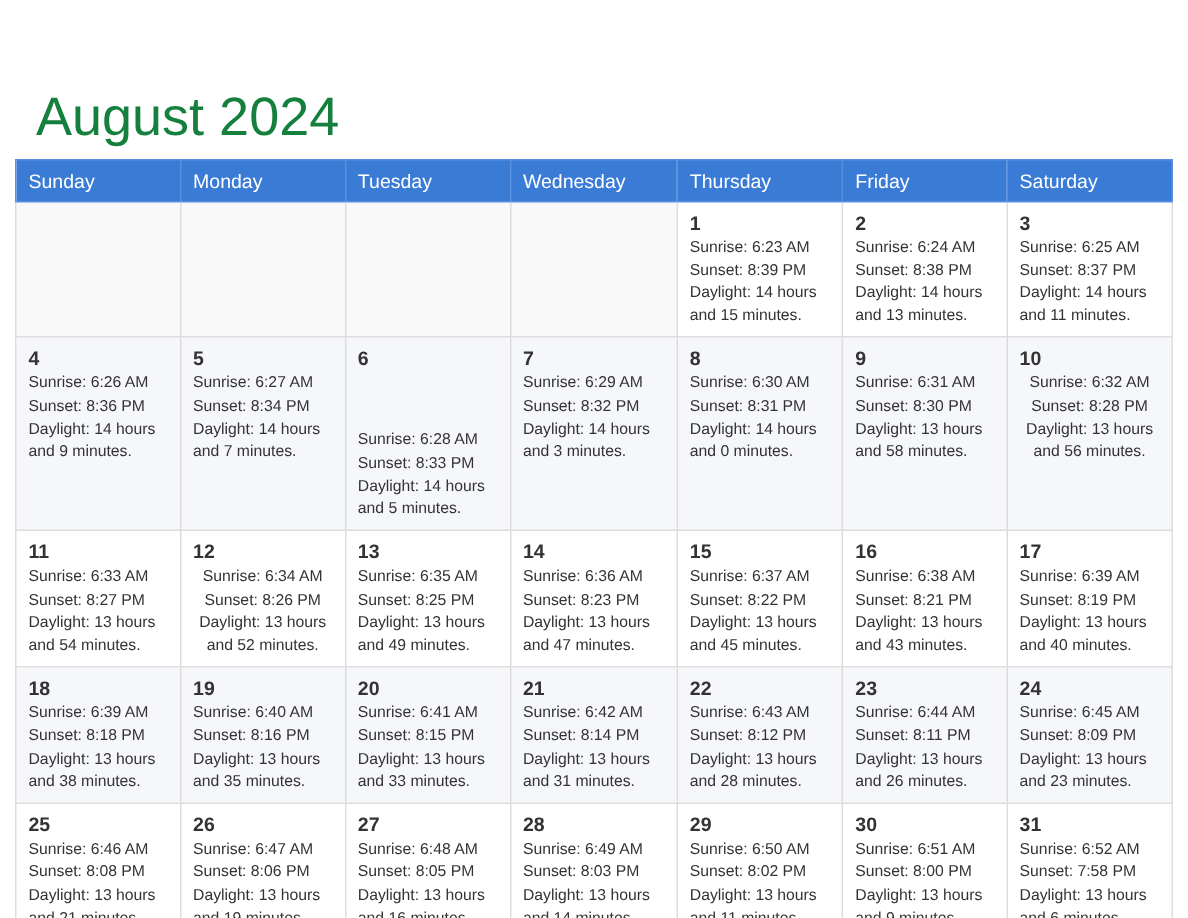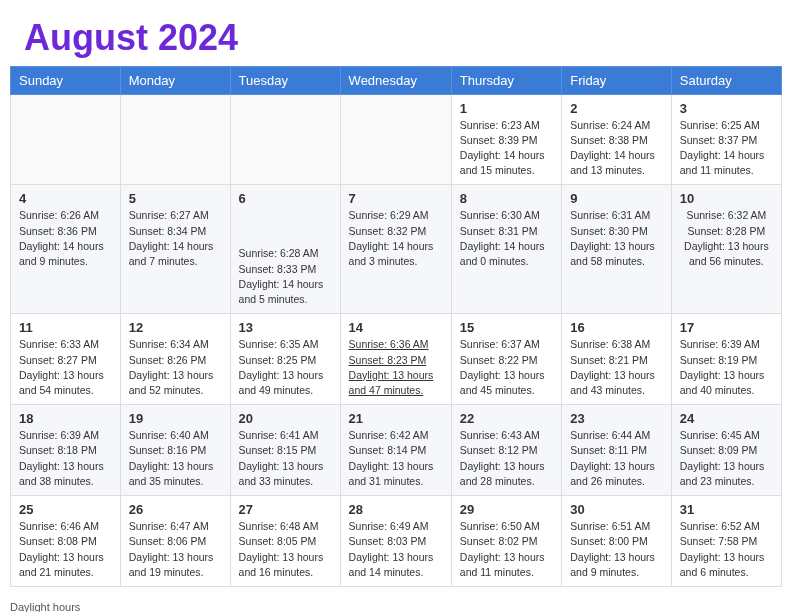--- a/index.html
+++ b/index.html
@@ -32,23 +32,24 @@
     }
     .logo-icon {
       width: 28px;
       height: 28px;
     }
     .title-section {
       text-align: right;
     }
     .month-year {
       font-size: 36px;
-      font-weight: 700;
-      color: #6d28d9;
+      font-weight: 400;
+      color: #15803d;
       line-height: 1.1;
+      margin-top: 40px;
     }
     .location {
       font-size: 16px;
       color: #555;
       margin-top: 2px;
     }
     .calendar {
       width: 100%;
       border-collapse: collapse;
       margin: 0 0 0 0;
@@ -203,35 +204,35 @@
         <tr>
           <td>
             <div class="day-number">11</div>
             <div class="day-info" style="white-space: pre-line;">Sunrise: 6:33 AM
 Sunset: 8:27 PM
 Daylight: 13 hours
 and 54 minutes.</div>
           </td>
           <td>
             <div class="day-number">12</div>
-            <div class="day-info" style="white-space: pre-line;">Sunrise: 6:34 AM
+            <div class="day-info" style="white-space: pre-line; text-align: center;">Sunrise: 6:34 AM
 Sunset: 8:26 PM
 Daylight: 13 hours
 and 52 minutes.</div>
           </td>
           <td>
             <div class="day-number">13</div>
             <div class="day-info" style="white-space: pre-line;">Sunrise: 6:35 AM
 Sunset: 8:25 PM
 Daylight: 13 hours
 and 49 minutes.</div>
           </td>
           <td>
             <div class="day-number">14</div>
-            <div class="day-info" style="white-space: pre-line; text-decoration: underline;">Sunrise: 6:36 AM
+            <div class="day-info" style="white-space: pre-line;">Sunrise: 6:36 AM
 Sunset: 8:23 PM
 Daylight: 13 hours
 and 47 minutes.</div>
           </td>
           <td>
             <div class="day-number">15</div>
             <div class="day-info" style="white-space: pre-line;">Sunrise: 6:37 AM
 Sunset: 8:22 PM
 Daylight: 13 hours
 and 45 minutes.</div>

